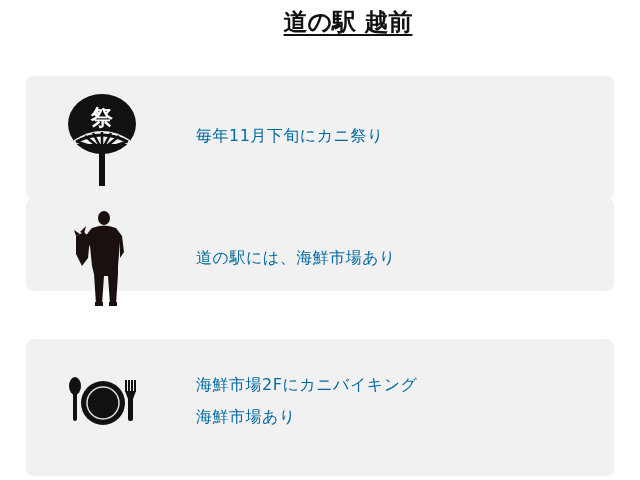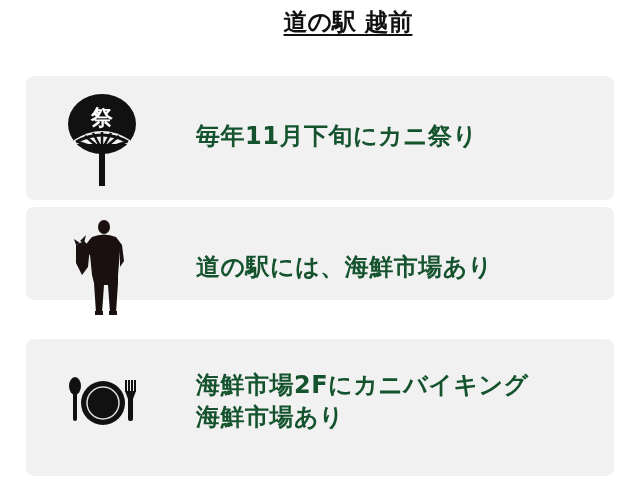--- a/index.html
+++ b/index.html
@@ -10,22 +10,22 @@
     .title {
       position: absolute; left: 0; top: 6px; width: 640px; text-align: center;
       font-size: 24px; font-weight: bold; color: #111; margin-left: 28px;
     }
     .title span { text-decoration: underline; text-underline-offset: 4px; text-decoration-thickness: 2px; }
     .card {
       position: absolute; left: 26px; width: 588px; background: #f1f1f1; border-radius: 8px;
     }
     .card .icon { position: absolute; left: 36px; width: 80px; height: 100px; display: flex; align-items: center; justify-content: center; }
     .card .text {
-      position: absolute; left: 170px; right: 20px; font-size: 24px; line-height: 32px; color: #14532d;
-      font-weight: bold; letter-spacing: 0.5px;
+      position: absolute; left: 170px; right: 20px; font-size: 16px; line-height: 32px; color: #0369a1;
+      font-weight: normal; letter-spacing: 0.5px;
     }
   </style>
 </head>
 <body>
 
 <div class="title">
   <span>道の駅 越前</span>
 </div>
 
 <div class="card" style="top:76px;height:124px;">
@@ -43,21 +43,21 @@
         <line x1="40" y1="62" x2="64" y2="54"></line>
       </g>
       <path d="M14 54 Q40 40 66 54" stroke="#111" stroke-width="3" fill="none"></path>
       <rect x="37" y="60" width="6" height="38" fill="#111"></rect>
       <text x="40" y="37" text-anchor="middle" font-size="22" font-weight="bold" fill="#fff" font-family="DejaVu Sans, sans-serif">祭</text>
     </svg>
   </div>
   <div class="text" style="top:44px;">毎年11月下旬にカニ祭り</div>
 </div>
 
-<div class="card" style="top:207px;height:93px;">
+<div class="card" style="top:198px;height:93px;">
   <div class="icon" style="top:8px;height:105px;">
     <svg width="80" height="105" viewBox="0 0 80 105">
       <g fill="#1a1010">
         <ellipse cx="42" cy="12" rx="6" ry="7"></ellipse>
         <path d="M30 22 Q42 17 54 22 L60 30 L62 46 L58 52 L58 36 L56 60 L56 68 L54 98 L48 98 L46 70 L42 70 L40 98 L34 98 L32 68 L30 60 L28 40 L20 36 Q26 26 30 22 Z"></path>
         <path d="M14 30 L22 26 L28 32 L26 52 L20 60 L14 48 Z"></path>
         <path d="M12 24 L18 28 L14 30 Z M24 20 L22 28 L18 26 Z"></path>
         <rect x="33" y="96" width="8" height="4"></rect>
         <rect x="47" y="96" width="8" height="4"></rect>
       </g>

